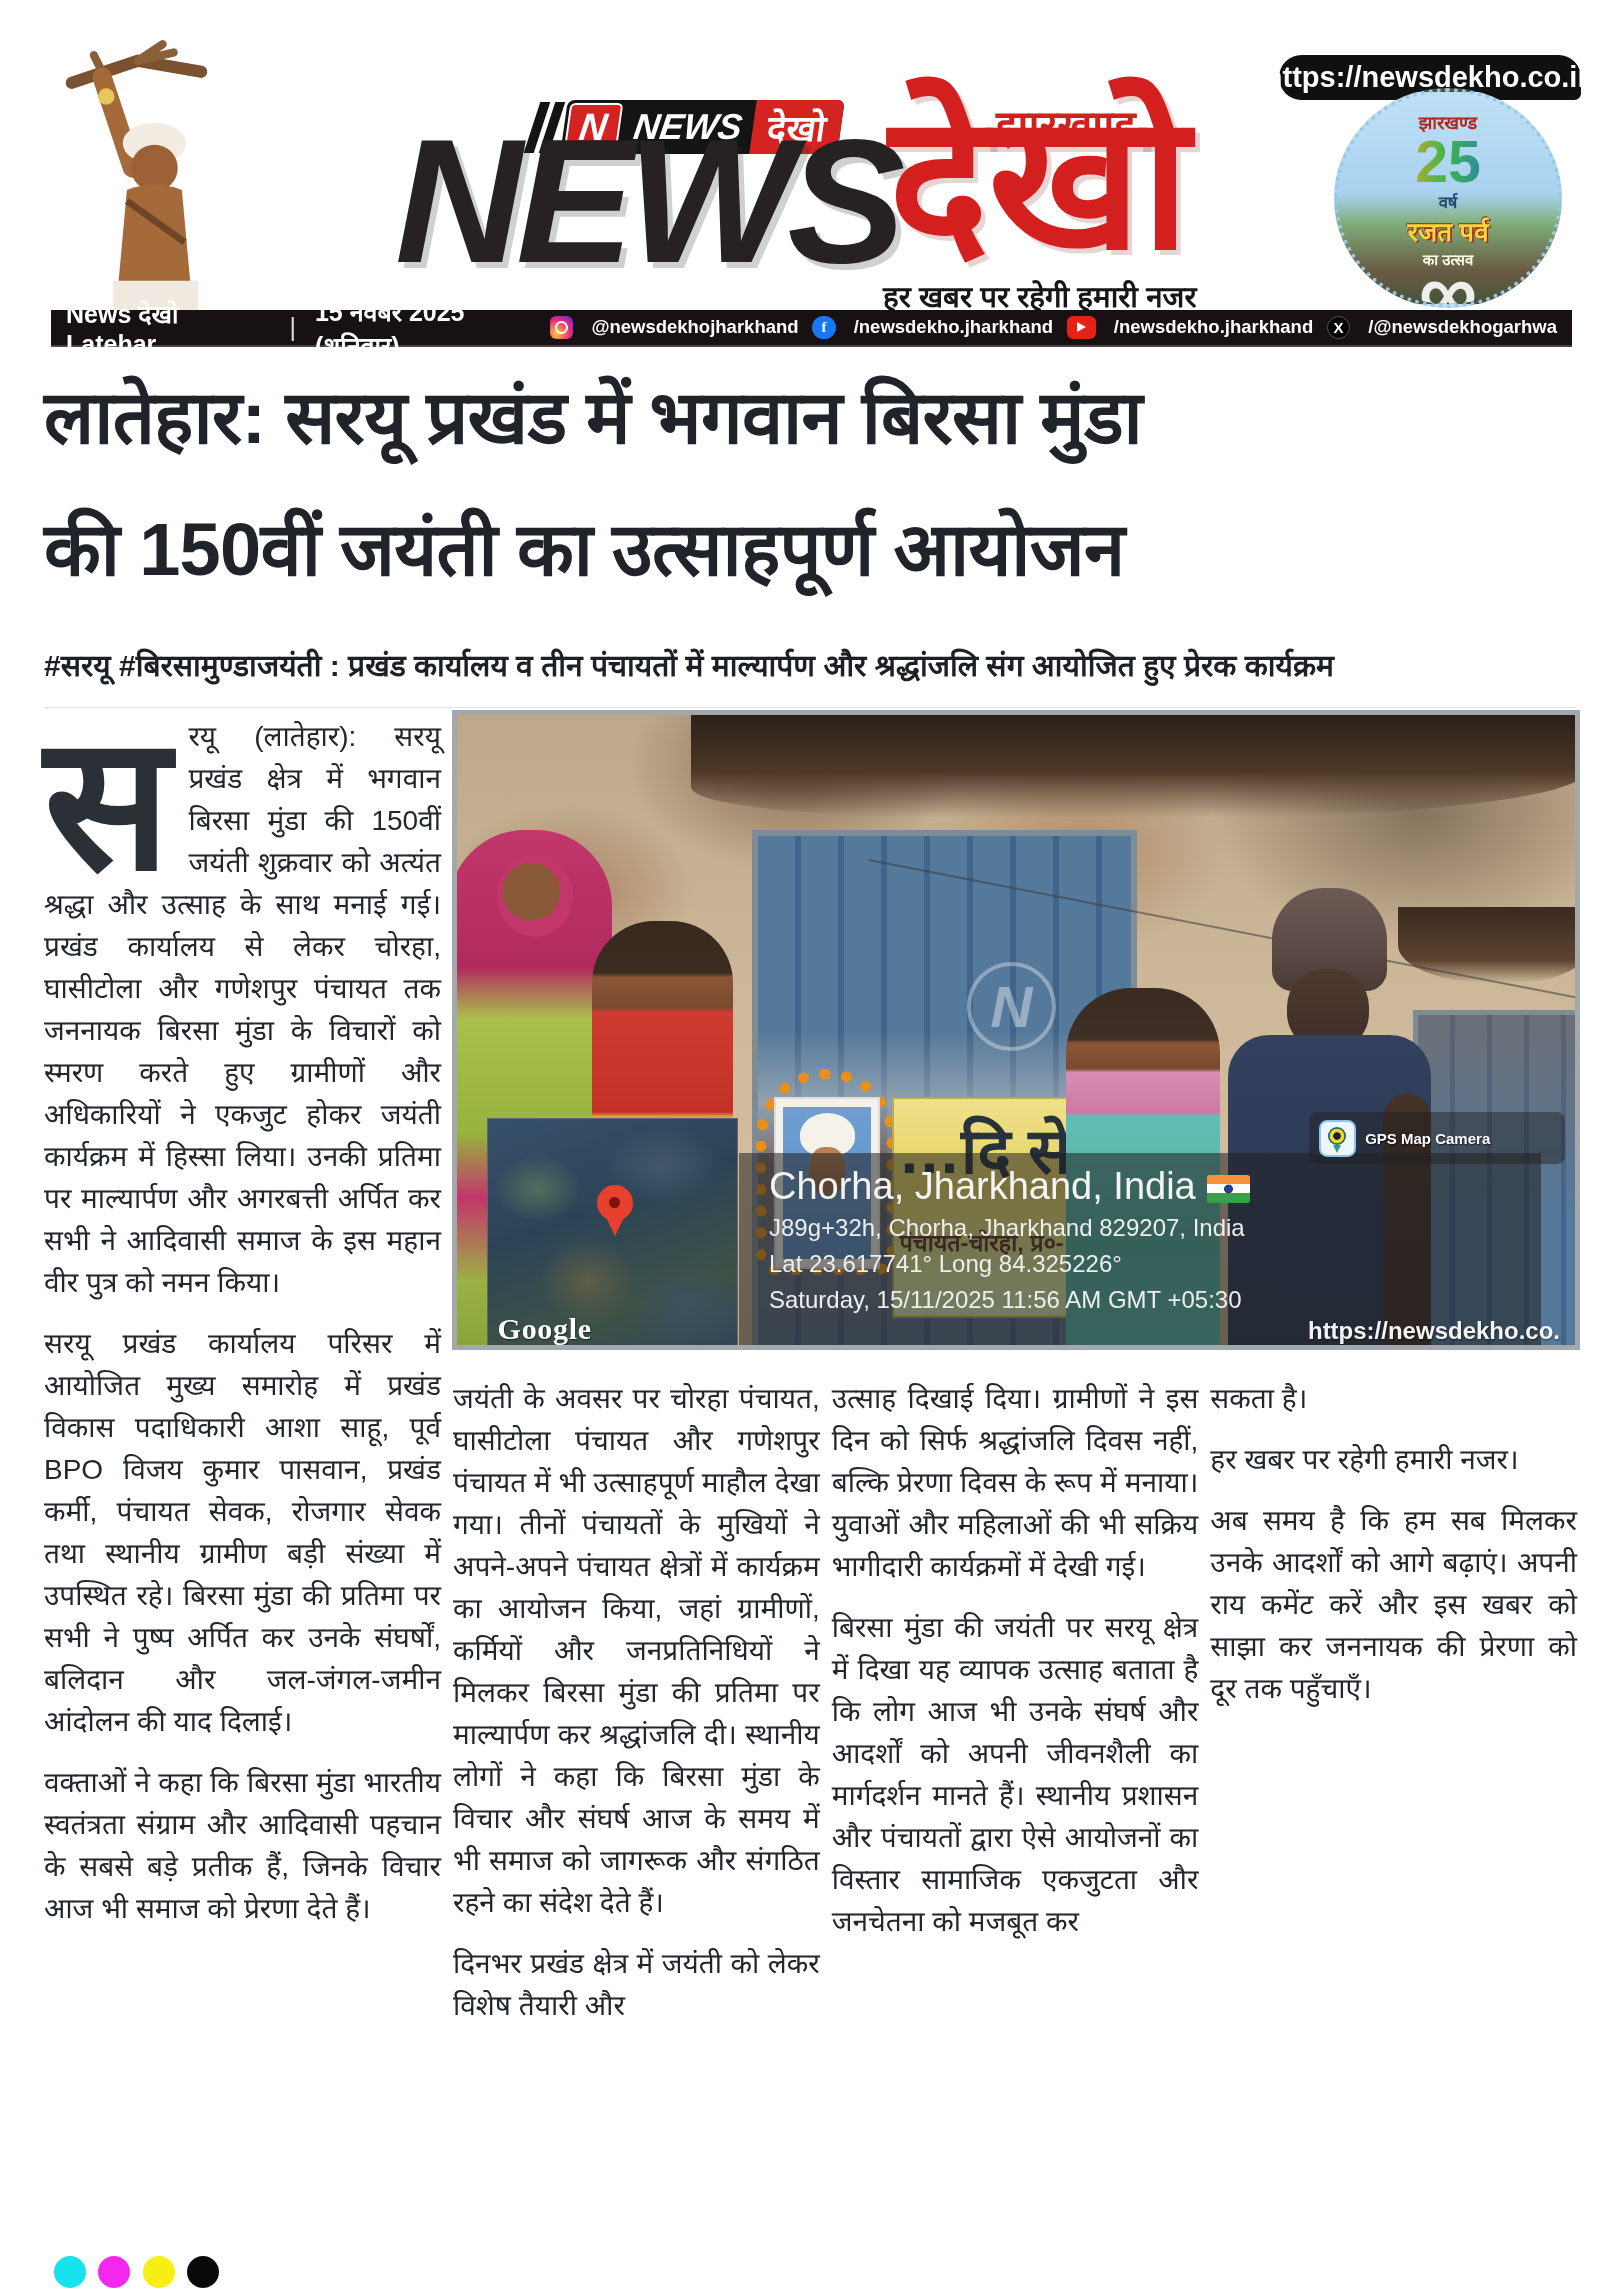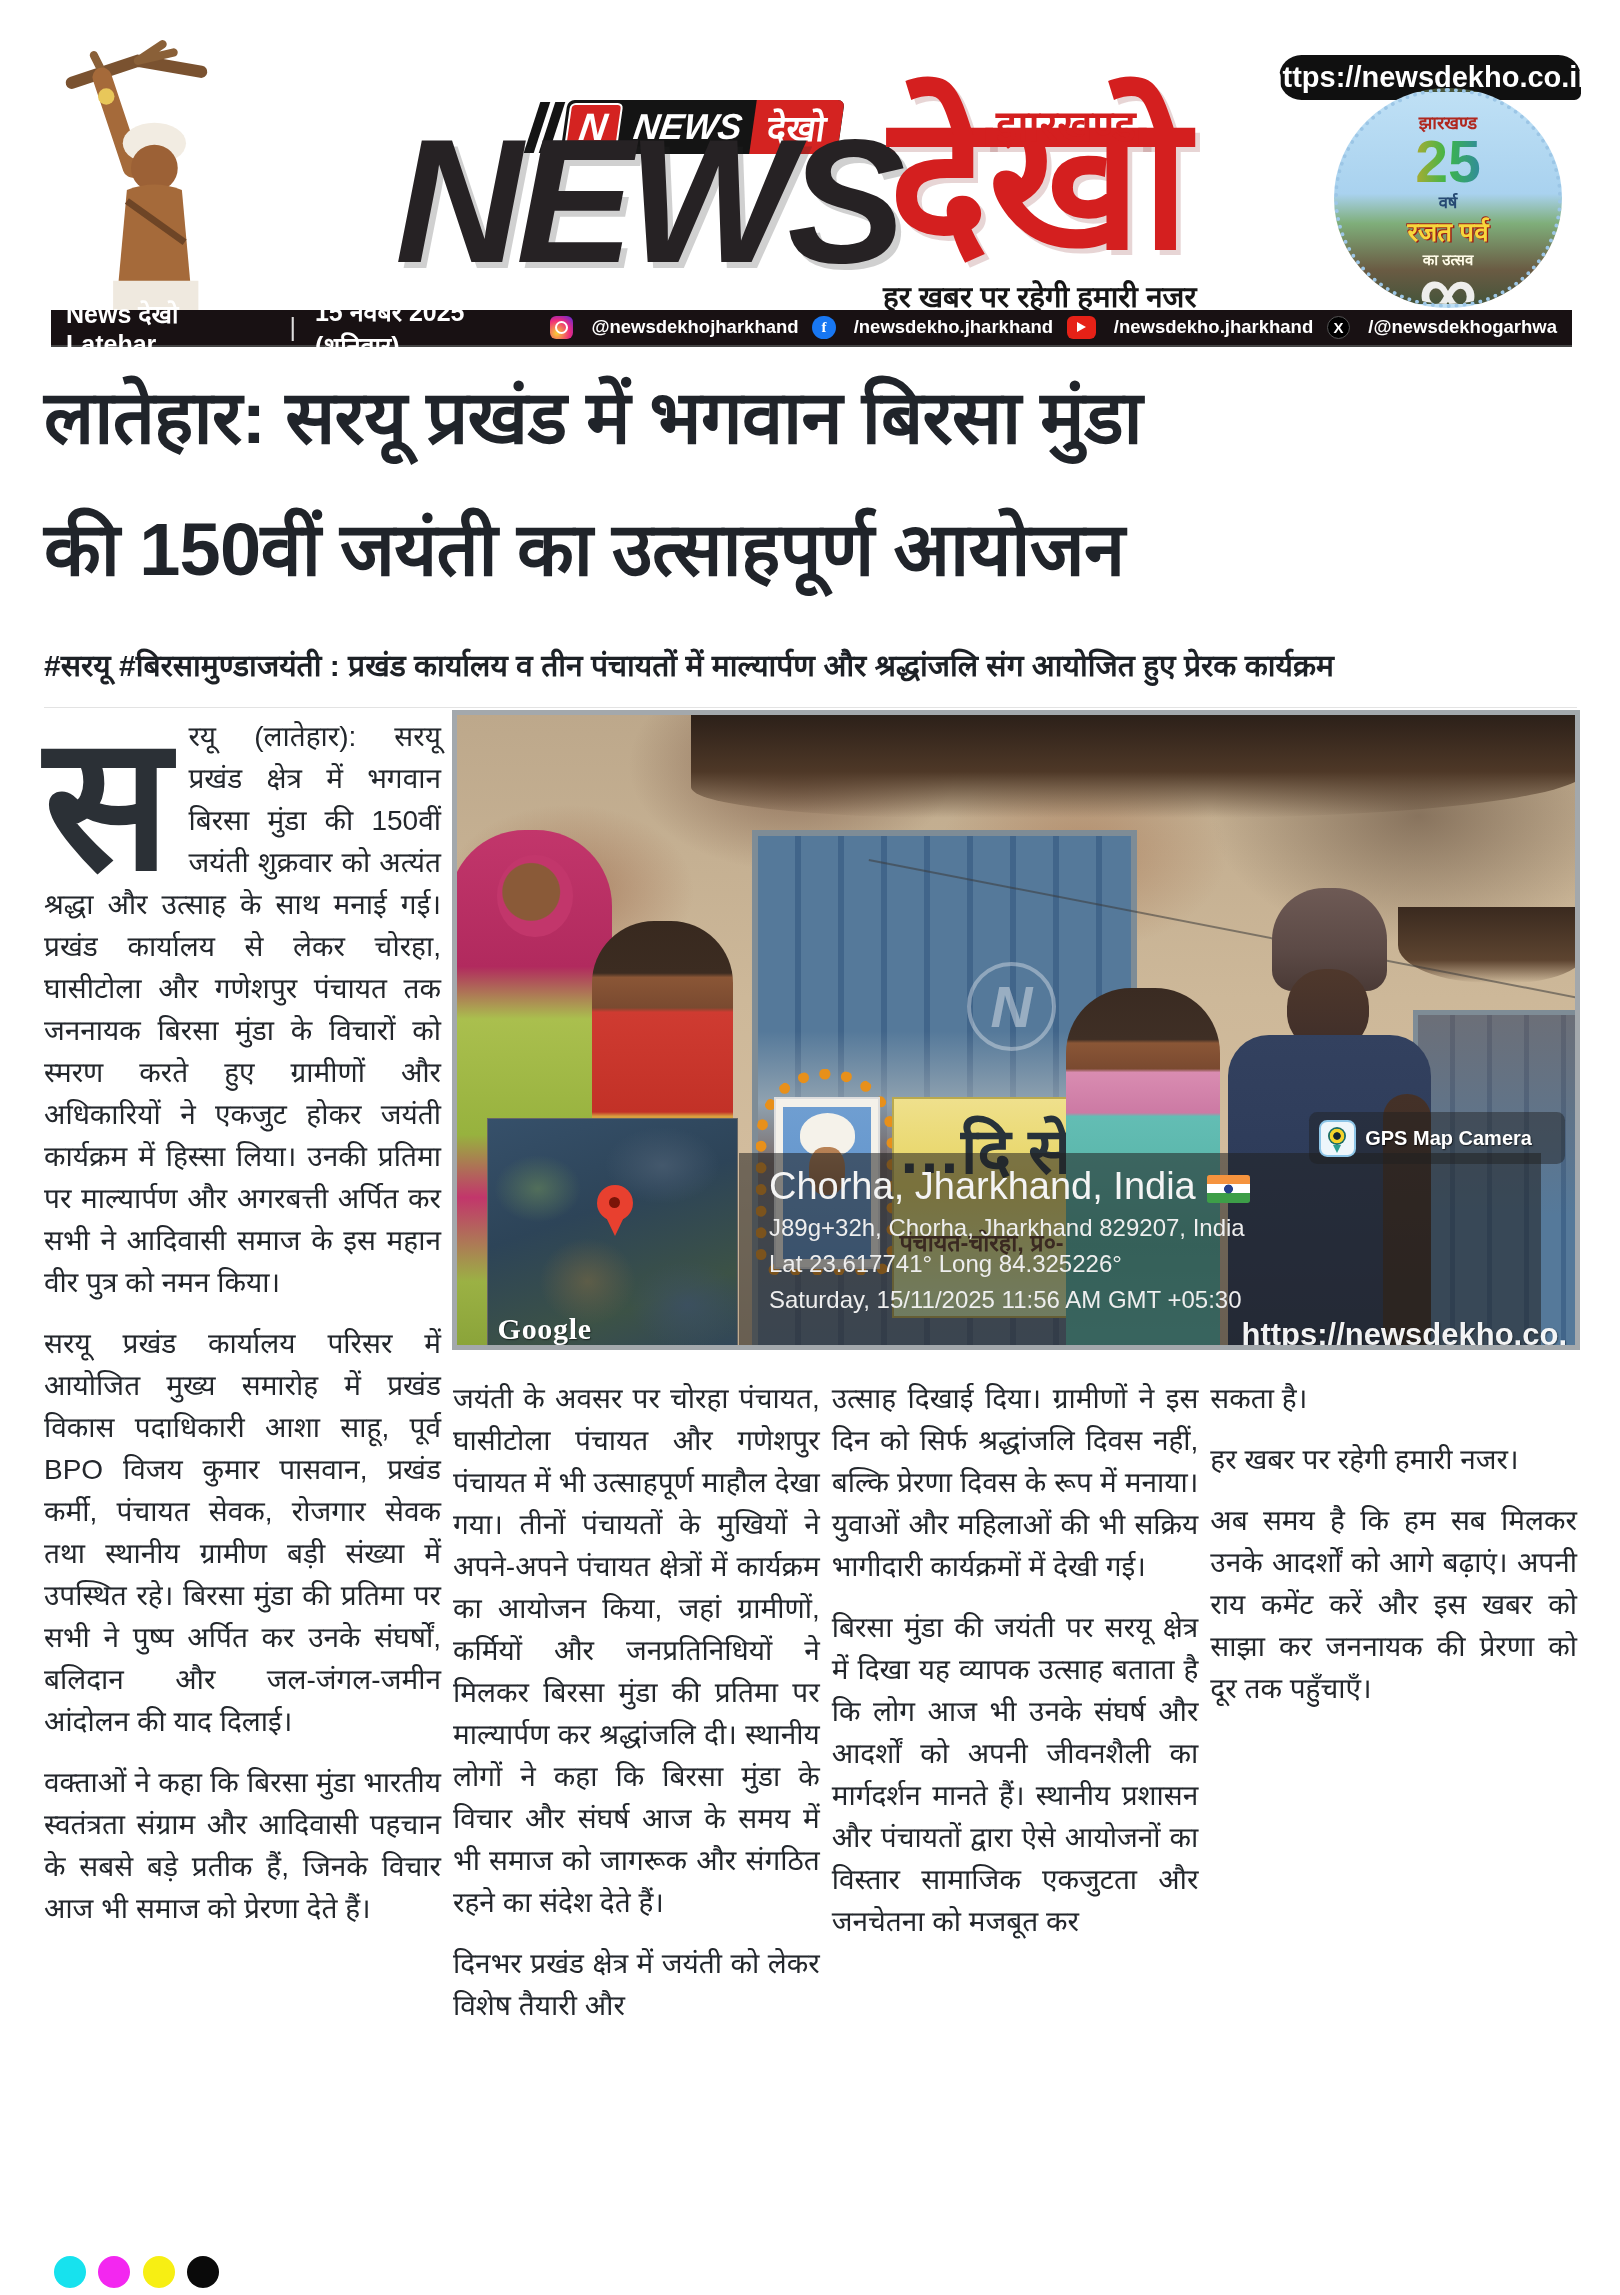--- a/index.html
+++ b/index.html
@@ -149,22 +149,22 @@
      background:
        radial-gradient(circle at 50% 50%,#27408b 0 4.1px,transparent 4.8px),
        linear-gradient(180deg,#f5933e 0 33%,#ffffff 33% 66%,#3d9e48 66% 100%);}
   .ph-pill{left:852px;top:397px;width:256px;height:52px;background:rgba(30,30,30,.45);border-radius:8.2px;
      display:flex;align-items:center;gap:9.6px;padding:0 9.6px;}
   .gps-ic{width:37px;height:37px;border-radius:8.2px;background:#eef6fb;border:2.1px solid #8ec6e8;position:relative;flex:0 0 auto;}
   .gps-ic::before{content:"";position:absolute;left:7.6px;top:5.5px;width:18px;height:18px;border-radius:50%;
      background:radial-gradient(circle at 50% 50%,#123 0 3.4px,#f5d32a 4.1px 6.9px,#1b6d66 7.6px);}
   .gps-ic::after{content:"";position:absolute;left:12.4px;top:23.4px;border-left:4.8px solid transparent;border-right:4.8px solid transparent;
      border-top:8.2px solid #2a9d8f;}
-  .gps-app{color:#fff;font-size:20px;font-weight:800;text-shadow:0.7px 0.7px 1.4px rgba(0,0,0,.7);}
-  .ph-watermark{right:8px;top:602px;color:rgba(255,255,255,.95);font-size:31px;font-weight:700;
+  .gps-app{color:#fff;font-size:15px;font-weight:800;text-shadow:0.7px 0.7px 1.4px rgba(0,0,0,.7);}
+  .ph-watermark{right:15px;top:602px;color:rgba(255,255,255,.95);font-size:24px;font-weight:700;
      text-shadow:0.7px 0.7px 2.1px rgba(0,0,0,.55);}
 
   
   .print-marks{position:absolute;left:54px;top:2256px;display:flex;gap:12.4px;}
   .dot{width:32px;height:32px;border-radius:50%;}
   .dot-cyan{background:#17e2ee;}
   .dot-magenta{background:#f327f0;}
   .dot-yellow{background:#f7ef13;}
   .dot-black{background:#0a0a0a;}
 </style>

